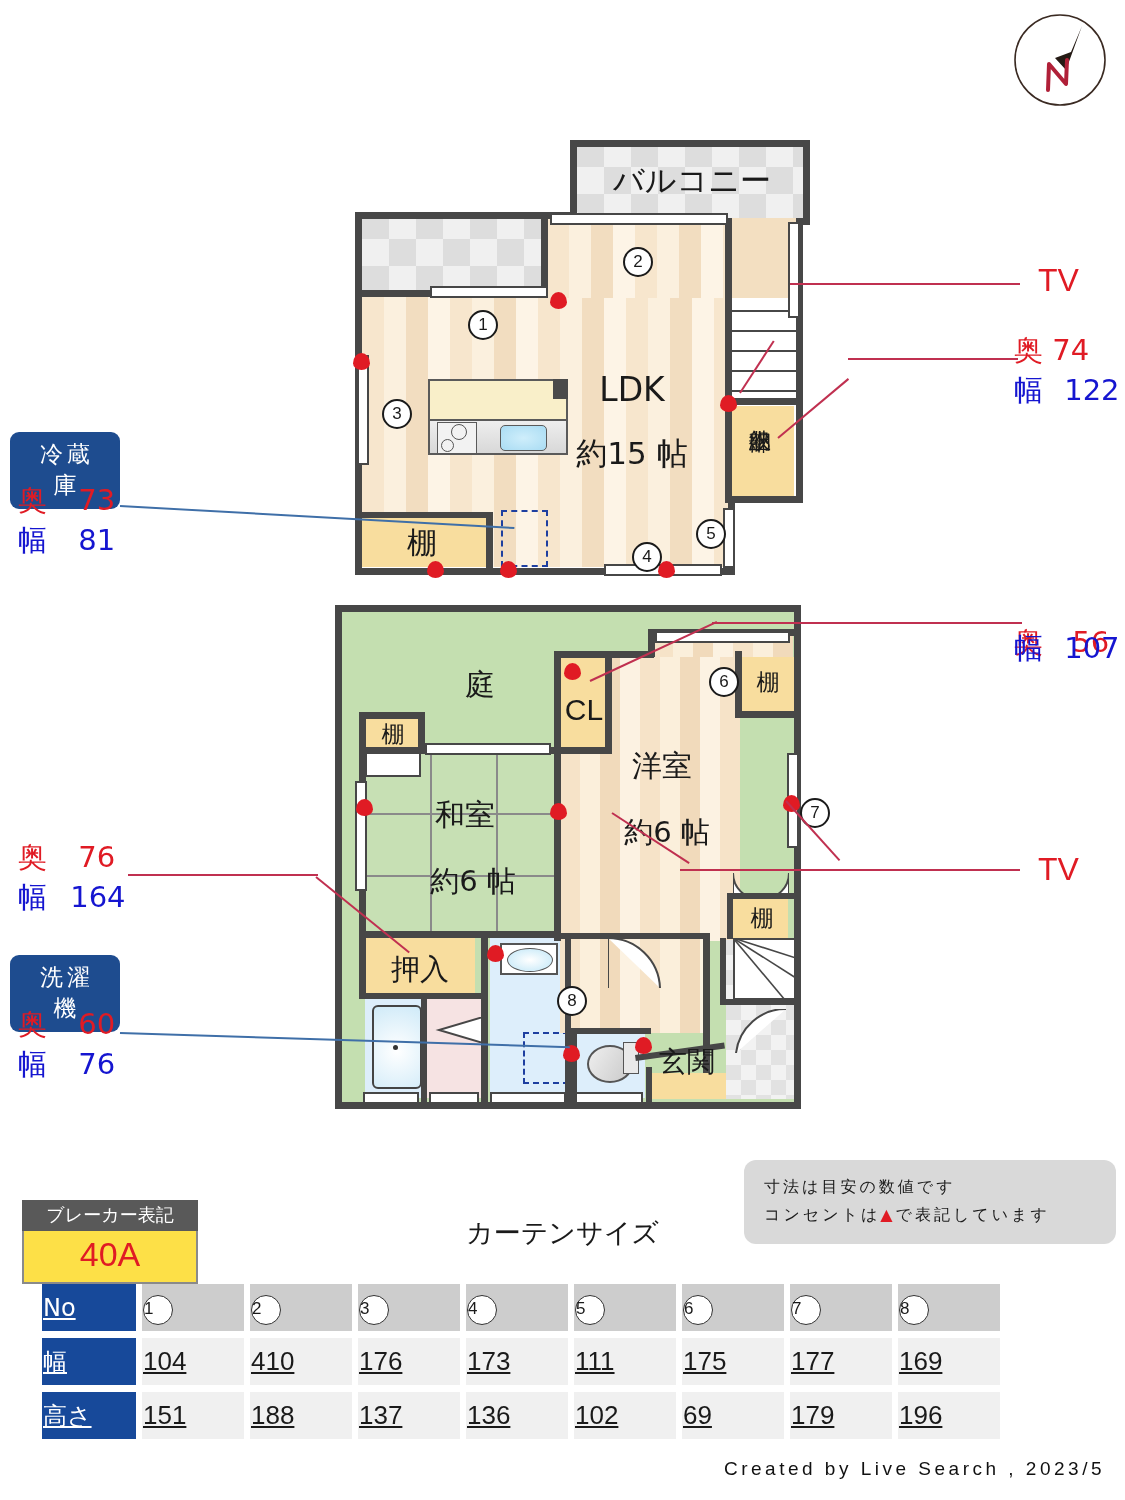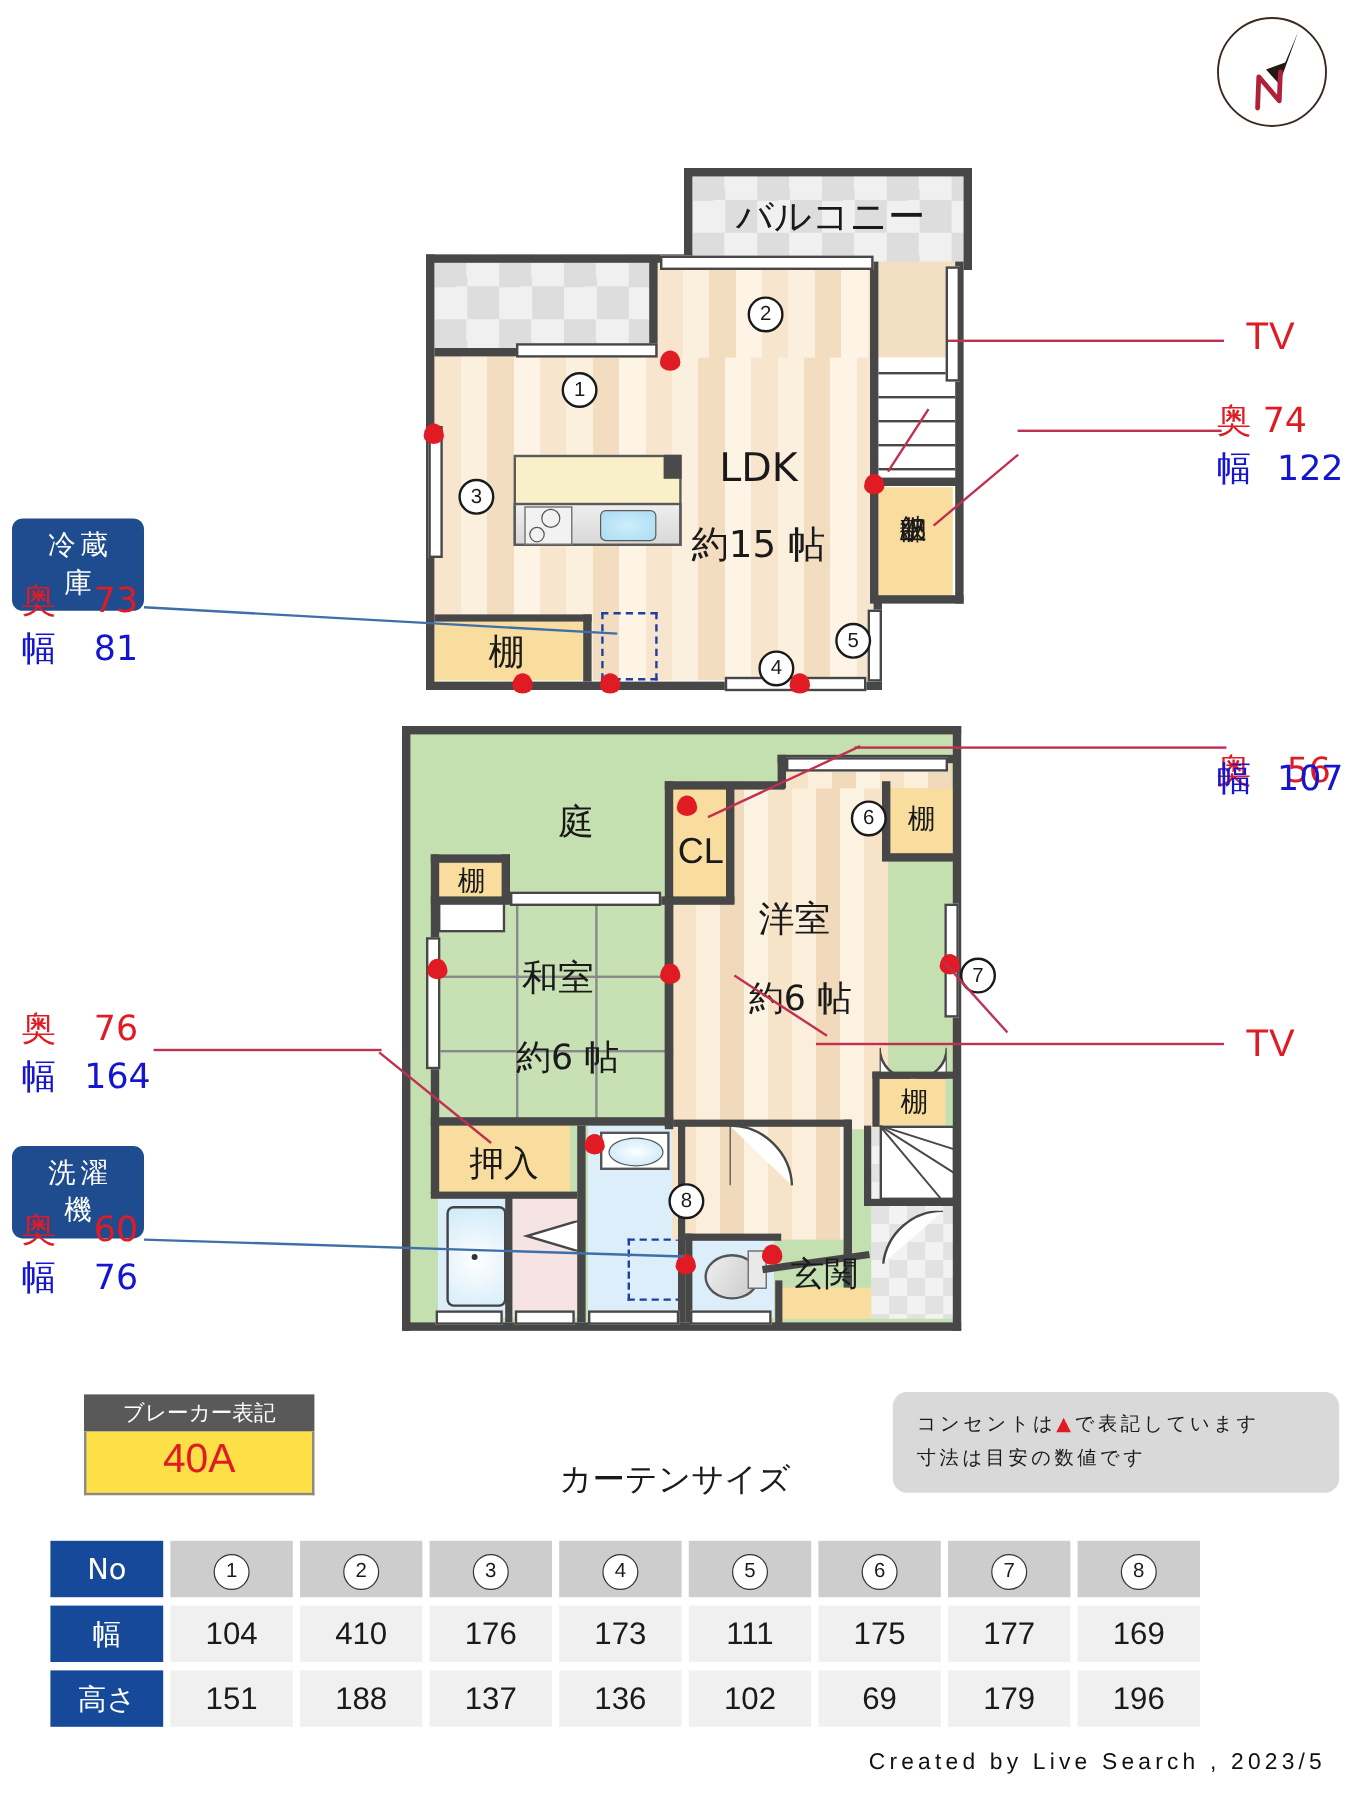--- a/index.html
+++ b/index.html
@@ -78,21 +78,21 @@
   }
   .dimrow{position:absolute;white-space:nowrap;font-size:29px;
     font-family:"DejaVu Sans","Liberation Sans",sans-serif;}
   .dimrow .k{color:#e01b24;}
   .dimrow .k.b{color:#1515d0;}
   .dimrow .v{color:#e01b24;}
   .dimrow .v.b{color:#1515d0;}
   .tvlab{position:absolute;color:#e01b24;font-size:32px;
     font-family:"Liberation Sans",sans-serif;}
   
-  #breaker{left:22px;top:1162px;width:192px;margin-left:48px;}
+  #breaker{left:22px;top:1200px;width:176px;}
   #breaker .bhead{
     background:#595959;color:#fff;text-align:center;font-size:18px;
     font-family:"DejaVu Sans","Liberation Sans",sans-serif;padding:3px 0 4px;
   }
   #breaker .bbody{
     border:2px solid #8a8a8a;border-top:none;background:#fde047;
     text-align:center;color:#e01b24;font-size:34px;padding:4px 0 8px;
     font-family:"Liberation Sans",sans-serif;
   }
   
@@ -102,22 +102,22 @@
     font-family:"DejaVu Sans","Liberation Sans",sans-serif;
     font-size:16px;letter-spacing:3px;line-height:1.75;color:#1a1a1a;
   }
   .reddot{color:#e01b24;}
   
   #curtain-title{
     left:0;right:0;top:1215px;text-align:center;font-size:27px;
     font-family:"DejaVu Sans","Liberation Sans",sans-serif;
   }
   #ctable{left:36px;top:1277px;border-collapse:separate;border-spacing:6px 7px;}
-  #ctable td{width:100px;height:45px;text-align:center;vertical-align:middle;
-    font-size:26px;font-family:"Liberation Sans",sans-serif;}
+  #ctable td{width:100px;height:45px;text-align:left;vertical-align:middle;
+    font-size:26px;font-family:"Liberation Sans",sans-serif;text-decoration:underline;}
   #ctable td.rowhead{
     background:#17499a;color:#ffffff;width:92px;
     font-family:"DejaVu Sans","Liberation Sans",sans-serif;font-size:24px;}
   #ctable td.colhead{background:#cdcdcd;}
   #ctable td.cell{background:#f0f0f0;}
   .tnum{display:inline-block;width:28px;height:28px;line-height:26px;
     border:1.5px solid #333;border-radius:50%;font-size:17px;background:#fff;}
   #credit{
     right:20px;top:1458px;font-size:19px;letter-spacing:3.5px;
     font-family:"Liberation Sans",sans-serif;color:#111;
@@ -418,24 +418,24 @@
 </div>
 
 <div class="tvlab" style="left:1038px;top:851px;">TV</div>
 
 <div class="abs" id="breaker">
   <div class="bhead">ブレーカー表記</div>
   <div class="bbody">40A</div>
 </div>
 
 <div class="abs" id="note">
+  <div>寸法は目安の数値です</div>
   <div>
     <span>コンセントは</span><span class="reddot">▲</span><span>で表記しています</span>
   </div>
-  <div>寸法は目安の数値です</div>
 </div>
 
 <div class="abs" id="curtain-title">カーテンサイズ</div>
 
 <table class="abs" id="ctable">
   <tbody>
       <tr>
     <td class="rowhead">No</td>
     <td class="colhead"><span class="tnum">1</span></td>
     <td class="colhead"><span class="tnum">2</span></td>

